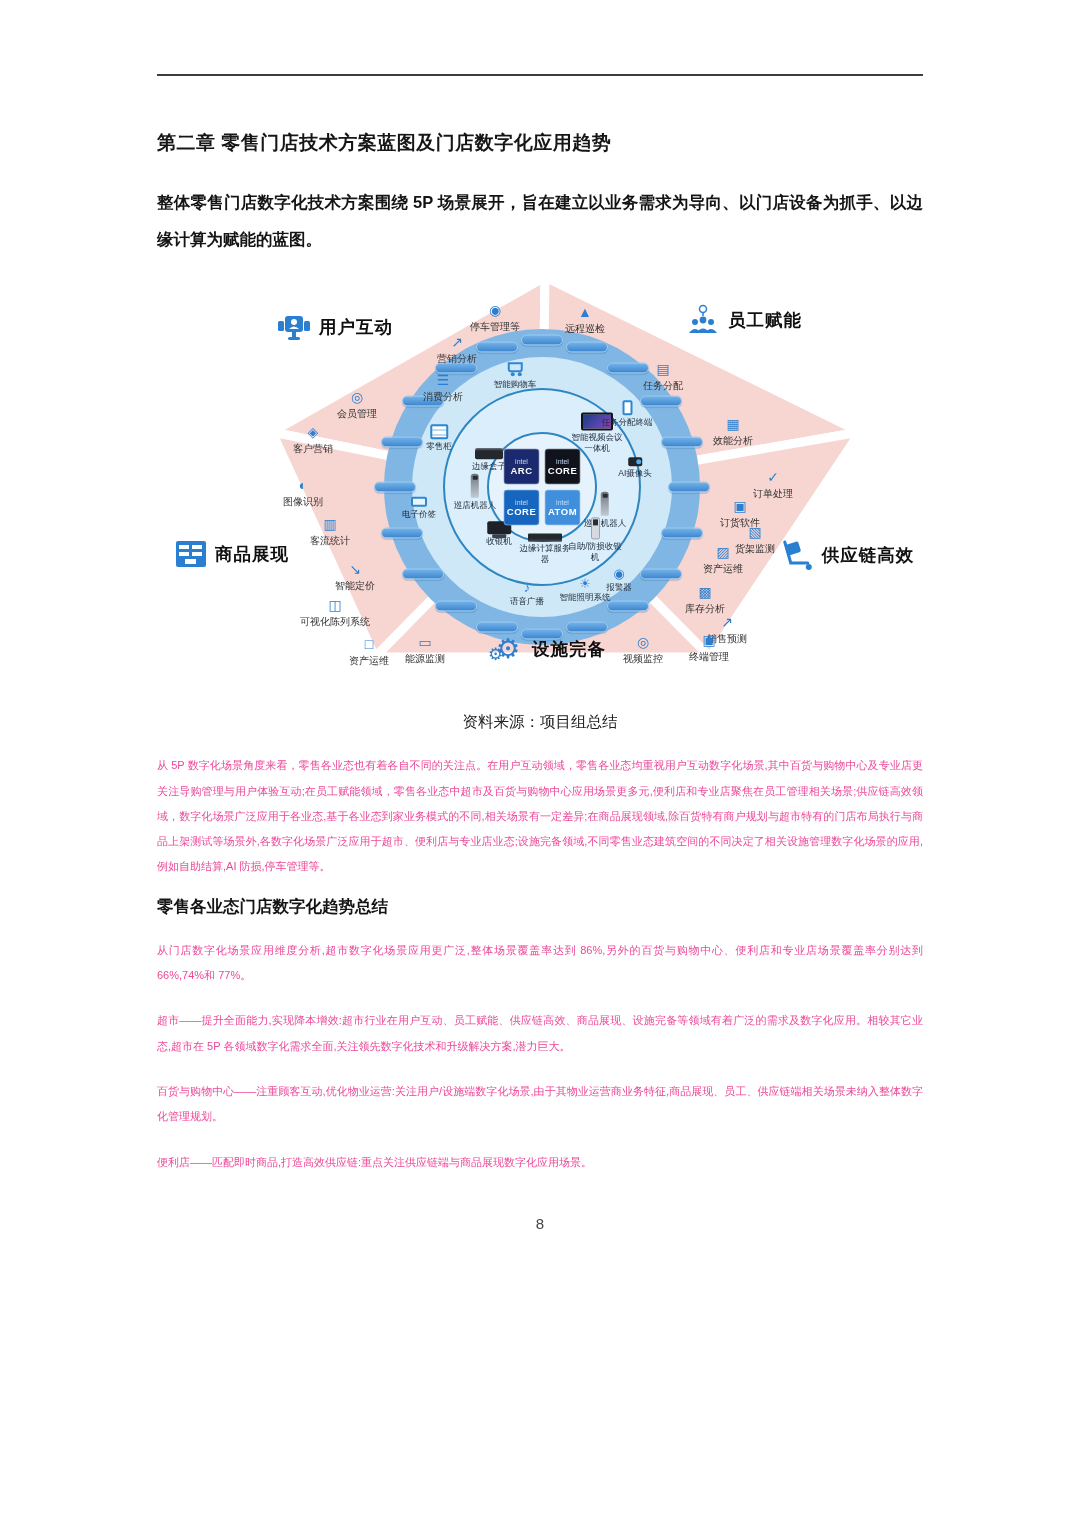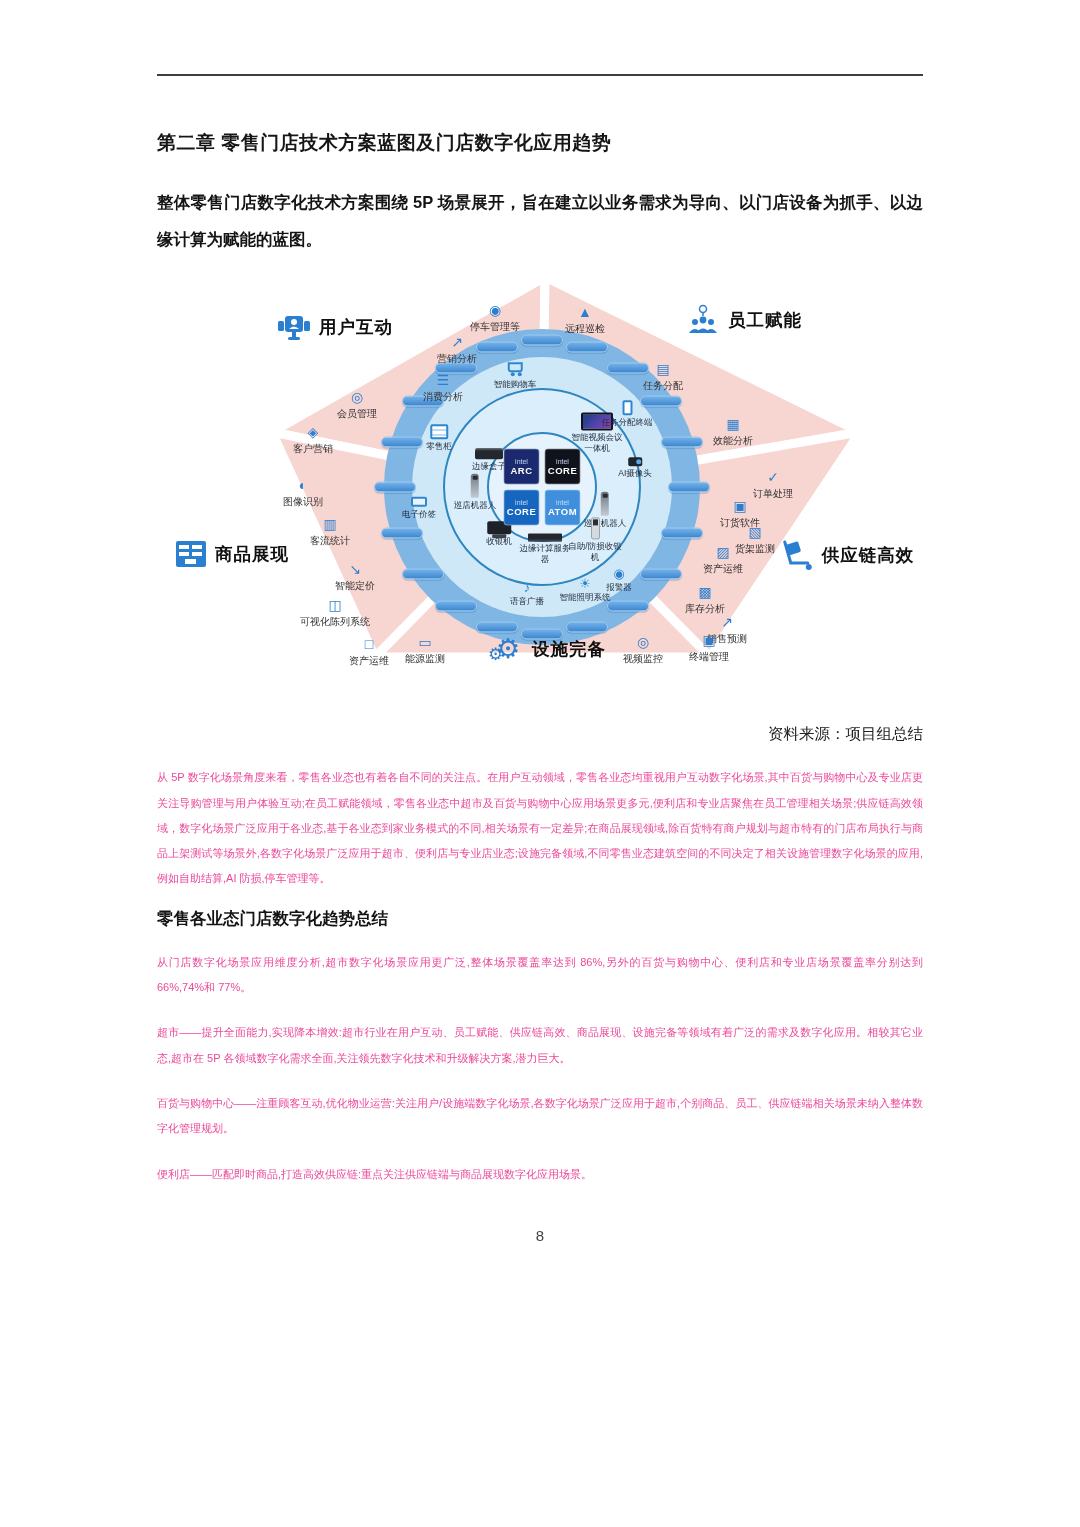--- a/index.html
+++ b/index.html
@@ -8,21 +8,21 @@
     width:1080px; min-height:1527px; margin:0 auto;
     font-family:"Liberation Sans","DejaVu Sans",sans-serif;
     color:#1f1f1f; position:relative;
   }
   .page { width:1080px; min-height:1527px; position:relative; }
   .content { width:766px; margin:0 auto; }
   .top-rule { height:2px; background:#3d3d3d; margin-top:74px; }
   .chapter-title { margin-top:54px; font-size:19px; font-weight:bold; color:#161616; letter-spacing:.5px; }
   .intro { margin-top:28px; font-size:16.5px; font-weight:bold; line-height:2.25; text-align:justify; color:#141414; }
   .fig-caption { margin-top:10px; text-align:center; font-size:15.5px; color:#222; }
-  .source-line { margin-top:20px; text-align:right; font-size:15.5px; color:#222; }
+  .source-line { margin-top:8px; text-align:center; font-size:15.5px; color:#222; }
   .para { margin-top:20px; font-size:11px; line-height:2.3; text-align:justify; color:#ec4899; }
   .subheading { margin-top:16px; font-size:16.5px; font-weight:bold; color:#141414; }
   .page-number { margin-top:40px; padding-bottom:40px; text-align:center; font-size:15px; color:#444; }
 
   
   .diagram { position:relative; width:776px; height:432px; margin:14px auto 0 auto; }
   .diagram svg.bg { position:absolute; left:0; top:0; }
 
   .pill { position:absolute; width:42px; height:11px; border-radius:6px;
     background:linear-gradient(#74b2e9,#3c86cf); border:1px solid #9ccaf2;
@@ -351,18 +351,18 @@
     </div>
 
     <div class="source-line">资料来源：项目组总结</div>
 
     <p class="para">从 5P 数字化场景角度来看，零售各业态也有着各自不同的关注点。在用户互动领域，零售各业态均重视用户互动数字化场景,其中百货与购物中心及专业店更关注导购管理与用户体验互动;在员工赋能领域，零售各业态中超市及百货与购物中心应用场景更多元,便利店和专业店聚焦在员工管理相关场景;供应链高效领域，数字化场景广泛应用于各业态,基于各业态到家业务模式的不同,相关场景有一定差异;在商品展现领域,除百货特有商户规划与超市特有的门店布局执行与商品上架测试等场景外,各数字化场景广泛应用于超市、便利店与专业店业态;设施完备领域,不同零售业态建筑空间的不同决定了相关设施管理数字化场景的应用,例如自助结算,AI 防损,停车管理等。</p>
 
     <h2 class="subheading">零售各业态门店数字化趋势总结</h2>
 
     <p class="para">从门店数字化场景应用维度分析,超市数字化场景应用更广泛,整体场景覆盖率达到 86%,另外的百货与购物中心、便利店和专业店场景覆盖率分别达到 66%,74%和 77%。</p>
     <p class="para">超市——提升全面能力,实现降本增效:超市行业在用户互动、员工赋能、供应链高效、商品展现、设施完备等领域有着广泛的需求及数字化应用。相较其它业态,超市在 5P 各领域数字化需求全面,关注领先数字化技术和升级解决方案,潜力巨大。</p>
-    <p class="para">百货与购物中心——注重顾客互动,优化物业运营:关注用户/设施端数字化场景,各数字化场景广泛应用于超市,个别商品、员工、供应链端相关场景未纳入整体数字化管理规划。</p>
+    <p class="para">百货与购物中心——注重顾客互动,优化物业运营:关注用户/设施端数字化场景,由于其物业运营商业务特征,商品展现、员工、供应链端相关场景未纳入整体数字化管理规划。</p>
     <p class="para">便利店——匹配即时商品,打造高效供应链:重点关注供应链端与商品展现数字化应用场景。</p>
 
     <div class="page-number">8</div>
   </div>
 </div>
 
 </body></html>

